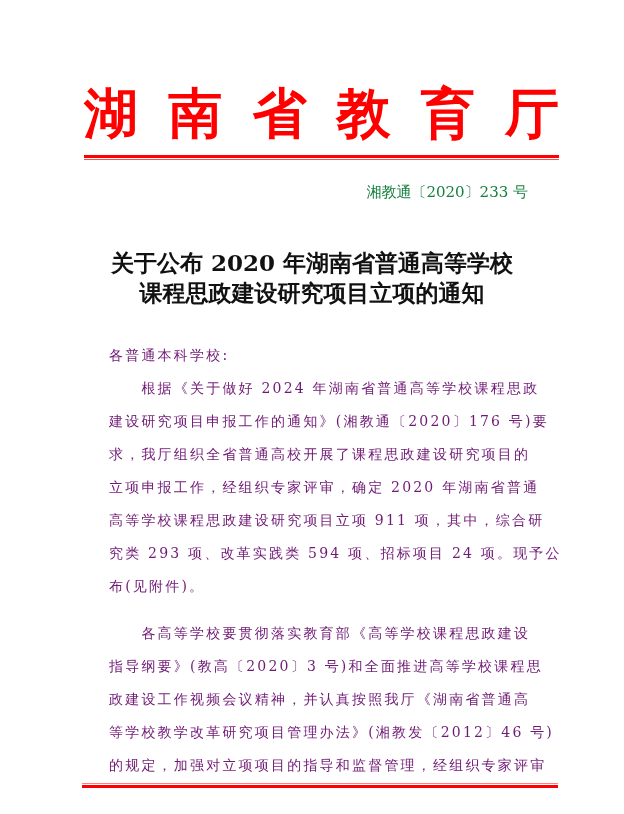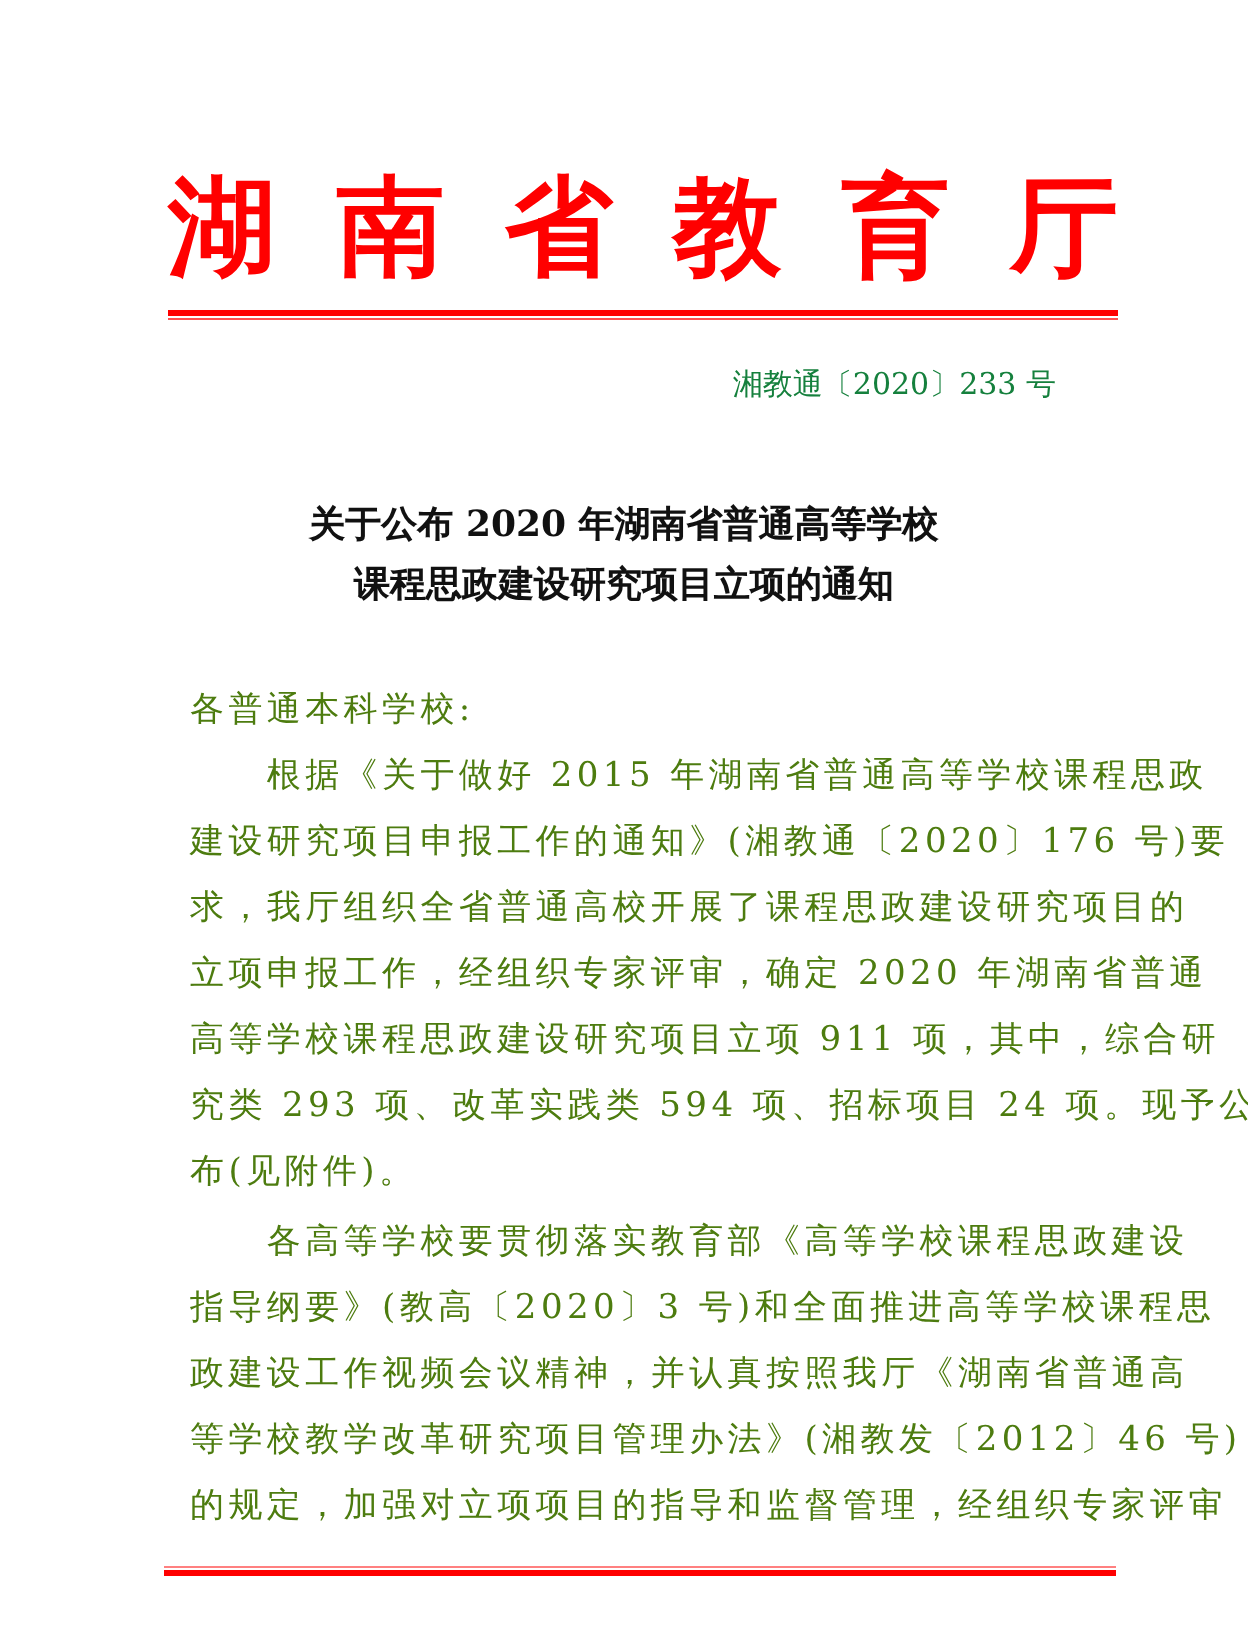--- a/index.html
+++ b/index.html
@@ -6,22 +6,22 @@
   body { width:624px; height:814px; position:relative; overflow:hidden;
          font-family:"DejaVu Serif","Liberation Serif",serif; color:#1a1a1a; }
   .masthead { position:absolute; left:84px; top:78px; width:475px; height:70px;
               display:flex; justify-content:space-between; align-items:center; }
   .masthead span { color:#ff0000; font-size:54px; font-weight:bold; line-height:1;
                    font-family:"DejaVu Serif","Liberation Serif",serif; }
   .rule-top-thick { position:absolute; left:84px; top:155px; width:475px; height:3px; background:#ff0000; }
   .rule-top-thin  { position:absolute; left:84px; top:159px; width:475px; height:1px; background:#ff4d4d; }
   .docno { position:absolute; right:96px; top:183px; font-size:15px; color:#15803d; }
   .title { position:absolute; left:0; width:624px; top:248px; text-align:center;
-           font-size:18px; font-weight:bold; line-height:30px; color:#111; }
-  .body-text { position:absolute; left:95px; width:435px; font-size:17px; color:#4d7c0f; }
+           font-size:23px; font-weight:bold; line-height:30px; color:#111; }
+  .body-text { position:absolute; left:109px; width:435px; font-size:14px; color:#701a75; }
   .line { height:33px; line-height:33px; white-space:nowrap; letter-spacing:2.2px; text-align:justify; }
   .rule-bottom { position:absolute; left:82px; top:785px; width:476px; height:3px; background:#ff0000; }
   .rule-bottom-thin { position:absolute; left:82px; top:783px; width:476px; height:1px; background:#ff8080; }
 </style>
 </head>
 <body>
 
 <div class="masthead">
   <span>湖</span>
   <span>南</span>
@@ -35,28 +35,28 @@
 
 <div class="docno">湘教通〔2020〕233 号</div>
 
 <div class="title">
   <div>关于公布 2020 年湖南省普通高等学校</div>
   <div>课程思政建设研究项目立项的通知</div>
 </div>
 
 <div class="body-text" style="top:339px;">
   <div class="line">各普通本科学校:</div>
-  <div class="line">　　根据《关于做好 2015 年湖南省普通高等学校课程思政</div>
+  <div class="line">　　根据《关于做好 2024 年湖南省普通高等学校课程思政</div>
   <div class="line">建设研究项目申报工作的通知》(湘教通〔2020〕176 号)要</div>
   <div class="line">求，我厅组织全省普通高校开展了课程思政建设研究项目的</div>
   <div class="line">立项申报工作，经组织专家评审，确定 2020 年湖南省普通</div>
   <div class="line">高等学校课程思政建设研究项目立项 911 项，其中，综合研</div>
   <div class="line">究类 293 项、改革实践类 594 项、招标项目 24 项。现予公</div>
   <div class="line">布(见附件)。</div>
-  <div class="line" style="margin-top:2px;">　　各高等学校要贯彻落实教育部《高等学校课程思政建设</div>
+  <div class="line" style="margin-top:14px;">　　各高等学校要贯彻落实教育部《高等学校课程思政建设</div>
   <div class="line">指导纲要》(教高〔2020〕3 号)和全面推进高等学校课程思</div>
   <div class="line">政建设工作视频会议精神，并认真按照我厅《湖南省普通高</div>
   <div class="line">等学校教学改革研究项目管理办法》(湘教发〔2012〕46 号)</div>
   <div class="line">的规定，加强对立项项目的指导和监督管理，经组织专家评审</div>
 </div>
 
 <div class="rule-bottom-thin"></div>
 <div class="rule-bottom"></div>
 
 </body></html>

